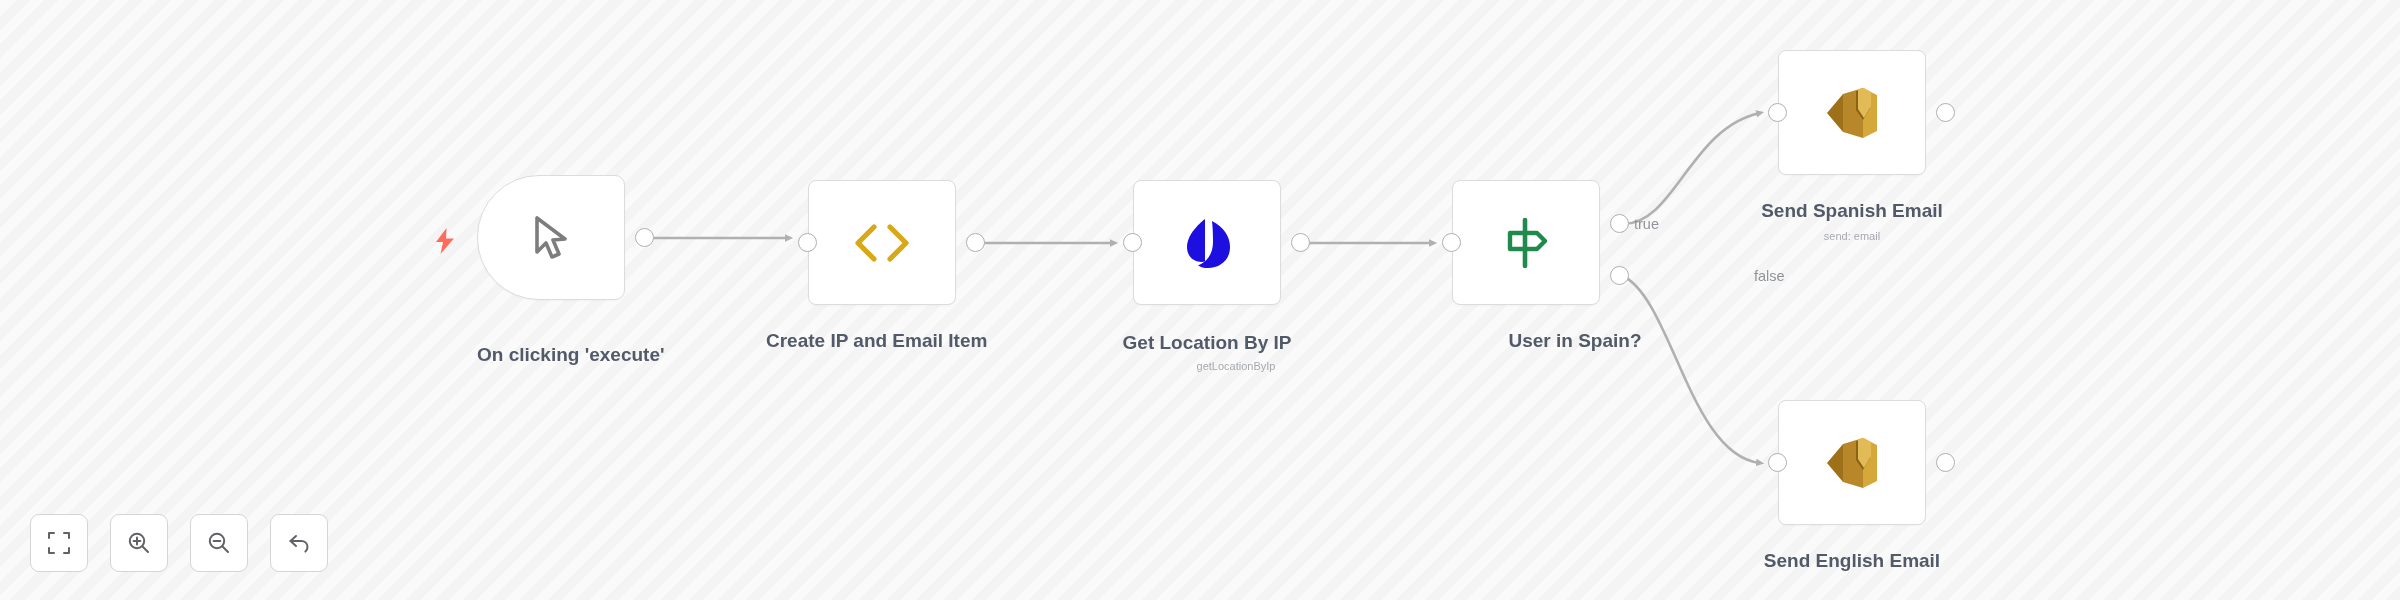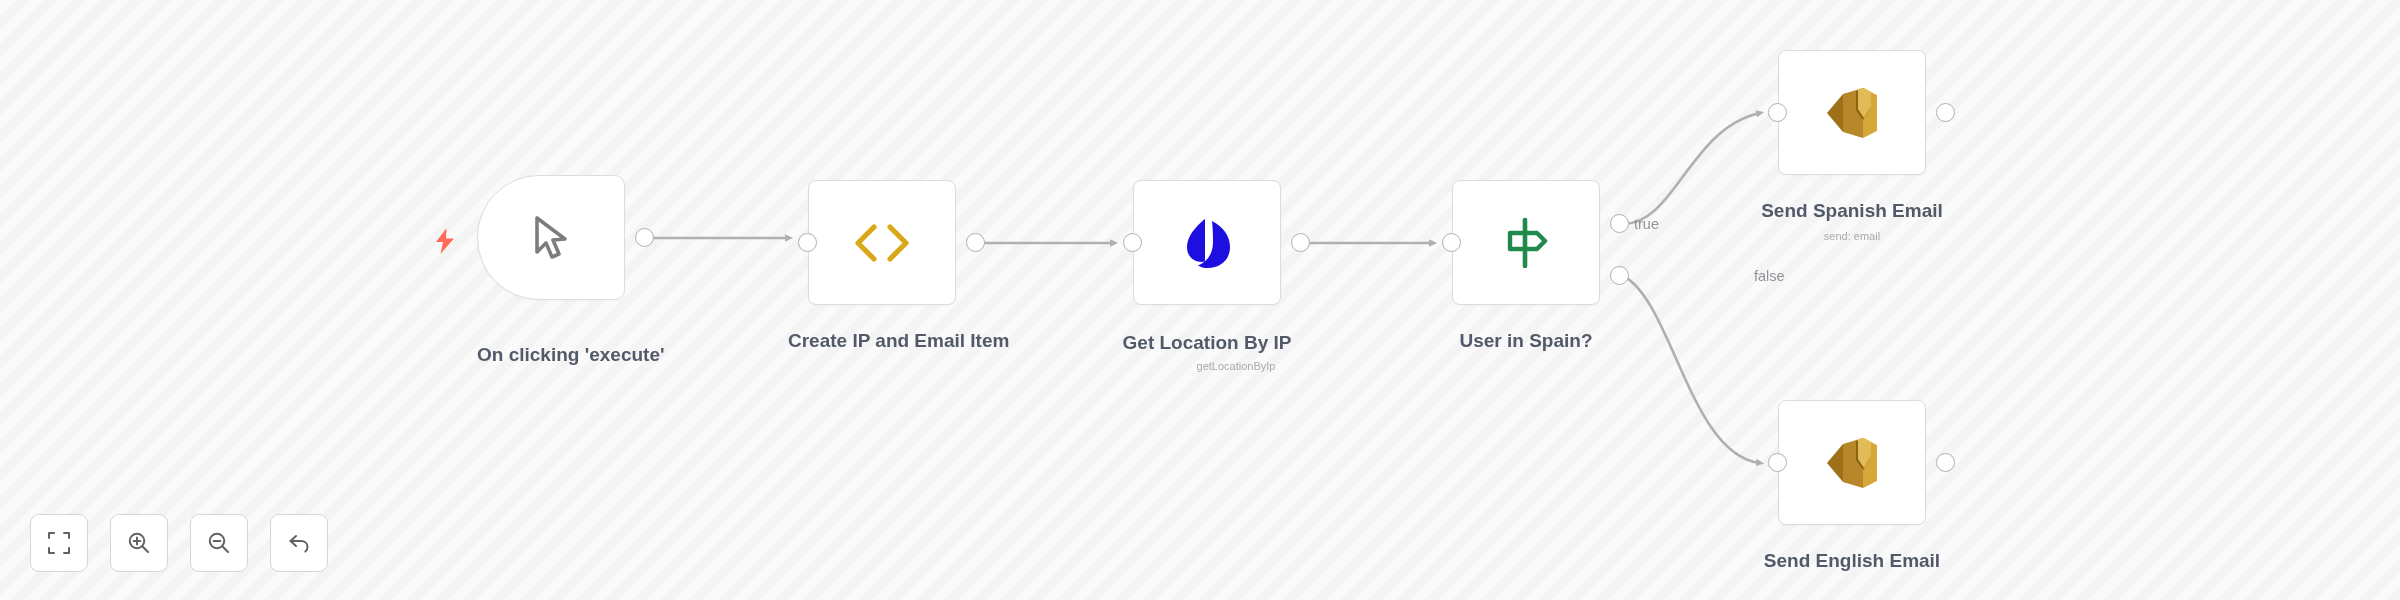--- a/index.html
+++ b/index.html
@@ -179,21 +179,21 @@
   <div class="node" style="left:808px; top:180px; width:148px; height:125px;">
     <span class="node-icon">
       <svg width="62" height="46" viewBox="0 0 62 46">
         <path d="M23 7 L7 23 L23 39" fill="none" stroke="#d9a818" stroke-width="5.2" stroke-linecap="round" stroke-linejoin="round"></path>
         <path d="M39 7 L55 23 L39 39" fill="none" stroke="#d9a818" stroke-width="5.2" stroke-linecap="round" stroke-linejoin="round"></path>
       </svg>
     </span>
   </div>
   <div class="port" style="left:798px; top:233px;"></div>
   <div class="port" style="left:966px; top:233px;"></div>
-  <div class="node-label" style="left:788px; top:330px; width:208px;">Create IP and Email Item</div>
+  <div class="node-label" style="left:766px; top:330px; width:208px;">Create IP and Email Item</div>
 
   <div class="node" style="left:1133px; top:180px; width:148px; height:125px;">
     <span class="node-icon">
       <svg width="56" height="58" viewBox="0 0 56 58">
         <path d="M26 5 C26 5 8 18 8 33 C8 42 14 48 23 48 C24.5 48 26 47.6 26 47.6 Z" fill="#1c0fe0"></path>
         <path d="M33 7 C45 13 51 23 51 33 C51 46 41 54 29 54 C25 54 21.5 53 19 51.4 C28 48 34 40 34 28 C34 19 33.6 12 33 7 Z" fill="#1c0fe0"></path>
       </svg>
     </span>
   </div>
   <div class="port" style="left:1123px; top:233px;"></div>
@@ -207,21 +207,21 @@
         <line x1="25" y1="4" x2="25" y2="50" stroke="#1f8a4c" stroke-width="4.6" stroke-linecap="round"></line>
         <path d="M10 17 L37 17 L45 25 L37 33 L10 33 Z" fill="none" stroke="#1f8a4c" stroke-width="4.4" stroke-linejoin="round" stroke-linecap="round"></path>
       </svg>
     </span>
   </div>
   <div class="port" style="left:1442px; top:233px;"></div>
   <div class="port" style="left:1610px; top:214px;"></div>
   <div class="port" style="left:1610px; top:266px;"></div>
   <div class="port-label" style="left:1634px; top:216px;">true</div>
   <div class="port-label" style="left:1710px; top:268px;margin-left:44px;">false</div>
-  <div class="node-label" style="left:1422px; top:330px; width:208px;">User in Spain?</div>
+  <div class="node-label" style="left:1471px; top:330px; width:208px;">User in Spain?</div>
 
   <div class="node" style="left:1778px; top:50px; width:148px; height:125px;">
     <span class="node-icon">
       <svg width="58" height="60" viewBox="0 0 58 60">
         <path d="M4 30 L20 11 L20 49 Z" fill="#9e7119"></path>
         <path d="M20 11 L40 5 L40 55 L20 49 Z" fill="#b8872a"></path>
         <path d="M40 5 L54 12 L54 48 L40 55 Z" fill="#d6a839"></path>
         <path d="M33 8 L33 27 L40 37 L47 25 L47 10 L40 7 Z" fill="#8a6315"></path>
         <path d="M35 6 L35 26 L41 35 L48 23 L48 9 L41 5 Z" fill="#e3bb56"></path>
       </svg>

